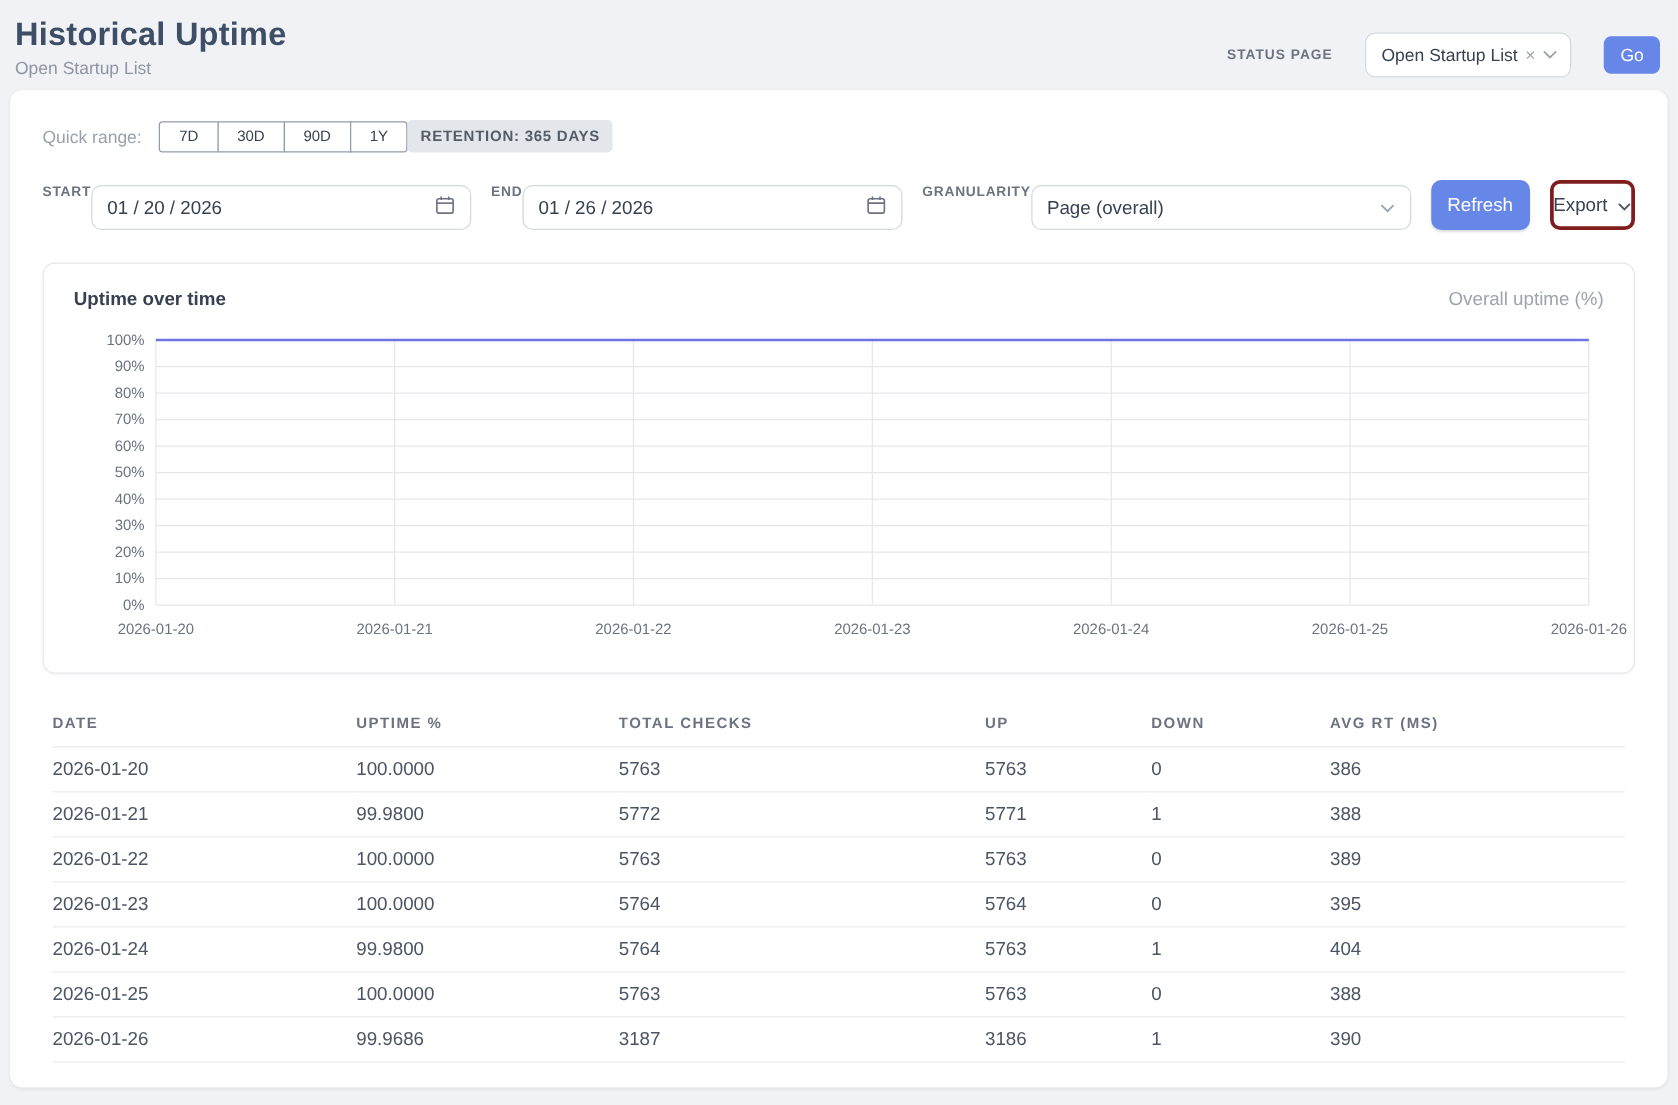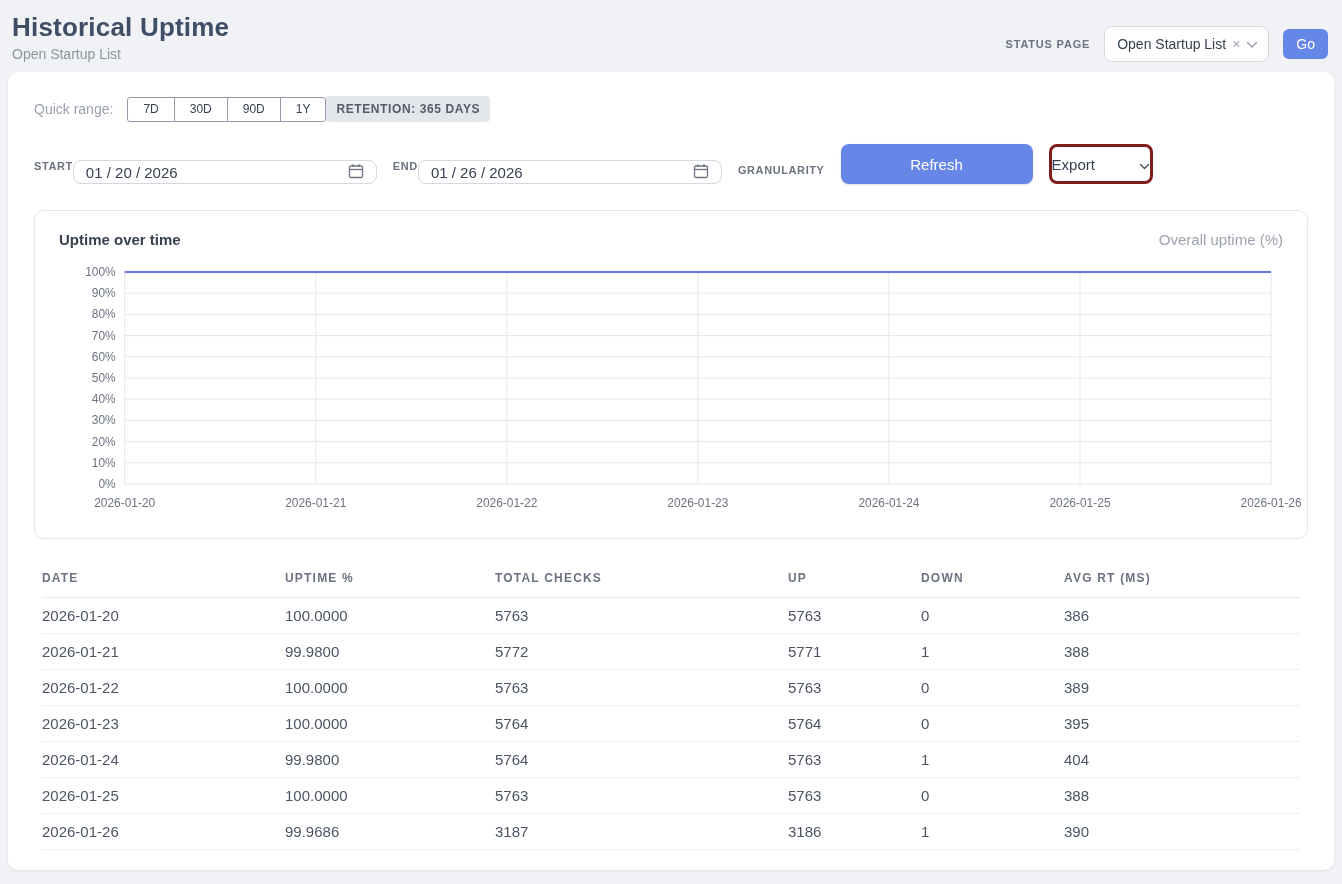--- a/index.html
+++ b/index.html
@@ -3,21 +3,21 @@
 <meta charset="utf-8">
 <style>
   * { box-sizing: border-box; margin: 0; padding: 0; }
   html,body { background: #f1f2f5; font-family: "Liberation Sans", sans-serif; }
   body { width: 1342px; height: 884px; overflow: hidden; }
 
   
   .page-header { display: flex; justify-content: space-between; align-items: flex-end; padding: 12px 14px 10px 12px; }
   .page-title { font-size: 26px; font-weight: 700; color: #3e4e66; letter-spacing: 0.2px; }
   .page-subtitle { font-size: 14px; color: #8d95a3; margin-top: 3px; }
-  .header-right { display: flex; align-items: center; gap: 14px; margin-top: 8px; }
+  .header-right { display: flex; align-items: center; gap: 26px; margin-top: 8px; }
   .status-page-label { font-size: 11px; font-weight: 700; letter-spacing: 0.8px; color: #6b7280; }
   .status-select { display: flex; align-items: center; gap: 6px; background: #fff; border: 1px solid #d4d8df; border-radius: 8px; height: 36px; padding: 0 10px 0 12px; cursor: pointer; }
   .status-select .value { font-size: 14px; color: #374151; }
   .status-select .clear { font-size: 14px; color: #9ca3af; cursor: pointer; }
   .go-button { background: #6787e8; color: #fff; border: none; border-radius: 6px; height: 30px; padding: 0 13px; font-size: 14px; cursor: pointer; }
 
   
   .main-card { background: #fff; border-radius: 10px; margin: 0 8px; padding: 24px 26px 20px 26px; box-shadow: 0 1px 3px rgba(16,24,40,0.08); }
 
   .quick-row { display: flex; align-items: center; }
@@ -25,21 +25,21 @@
   .quick-label { font-size: 14px; color: #9aa1ad; }
   .seg-group { display: flex; }
   .seg-btn { background: #fff; border: 1px solid #949cab; color: #374151; font-size: 12px; height: 25px; padding: 0 15px; margin-left: -1px; cursor: pointer; font-family: inherit; }
   .seg-btn:first-child { border-radius: 3px 0 0 3px; margin-left: 0; }
   .seg-btn:last-child { border-radius: 0 3px 3px 0; }
   .retention-badge { background: #e3e6eb; color: #545c68; font-size: 12px; font-weight: 700; letter-spacing: 0.6px; border-radius: 4px; padding: 6px 10px; }
 
   .form-row { display: flex; align-items: flex-end; gap: 16px; margin-top: 22px; }
   .field-group { display: flex; flex-direction: row; }
   .field-label { font-size: 11px; font-weight: 600; letter-spacing: 0.6px; color: #6b7280; margin-bottom: 8px; }
-  .input-box { display: flex; align-items: center; justify-content: space-between; width: 304px; height: 24px; border: 1px solid #d4d8df; border-radius: 8px; background: #fff; padding: 0 12px; font-size: 15px; color: #374151; cursor: text; }
+  .input-box { display: flex; align-items: center; justify-content: space-between; width: 304px; height: 36px; border: 1px solid #d4d8df; border-radius: 8px; background: #fff; padding: 0 12px; font-size: 15px; color: #374151; cursor: text; }
   .select-box { cursor: pointer; }
   .refresh-button { width: 192px; height: 40px; background: #6787e8; color: #fff; border: none; border-radius: 8px; font-size: 15px; cursor: pointer; box-shadow: 0 1px 2px rgba(16,24,40,0.15); font-family: inherit; }
   .export-button { width: 104px; height: 40px; background: #fff; color: #374151; border: 3px solid #7f1d1d; border-radius: 8px; font-size: 15px; cursor: pointer; display: flex; align-items: center; justify-content: space-between; gap: 8px; font-family: inherit; }
 
   
   .chart-card { border: 1px solid #e5e7eb; border-radius: 10px; margin-top: 26px; padding: 20px 24px 22px 24px; box-shadow: 0 1px 2px rgba(16,24,40,0.04); }
   .chart-header { display: flex; justify-content: space-between; align-items: flex-start; margin-bottom: 16px; }
   .chart-title { font-size: 15px; font-weight: 700; color: #374151; }
   .chart-legend { font-size: 15px; color: #9ca3af; }
   #uptime-chart { display: block; width: 100%; overflow: visible; }
@@ -115,20 +115,28 @@
             <rect x="1.5" y="3" width="13" height="11.5" rx="1.5"></rect>
               <line x1="1.5" y1="6.5" x2="14.5" y2="6.5"></line>
               <line x1="5" y1="1.2" x2="5" y2="4"></line>
               <line x1="11" y1="1.2" x2="11" y2="4"></line>
           </svg>
         </span>
       </div>
     </div>
     <div class="field-group">
       <span class="field-label">GRANULARITY</span>
+      <div class="input-box select-box">
+        <span>Page (overall)</span>
+        <span>
+          <svg width="12" height="8" viewBox="0 0 12 8">
+              <path d="M1.5 1.5 L6 6 L10.5 1.5" stroke="#9ca3af" stroke-width="1.5" fill="none" stroke-linecap="round"></path>
+            </svg>
+        </span>
+      </div>
     </div>
     <button class="refresh-button">Refresh</button>
     <button class="export-button">
       <span>Export</span>
       <span>
         <svg width="11" height="7" viewBox="0 0 11 7">
             <path d="M1.5 1.5 L5.5 5.5 L9.5 1.5" stroke="#4b5563" stroke-width="1.5" fill="none" stroke-linecap="round"></path>
           </svg>
       </span>
     </button>

